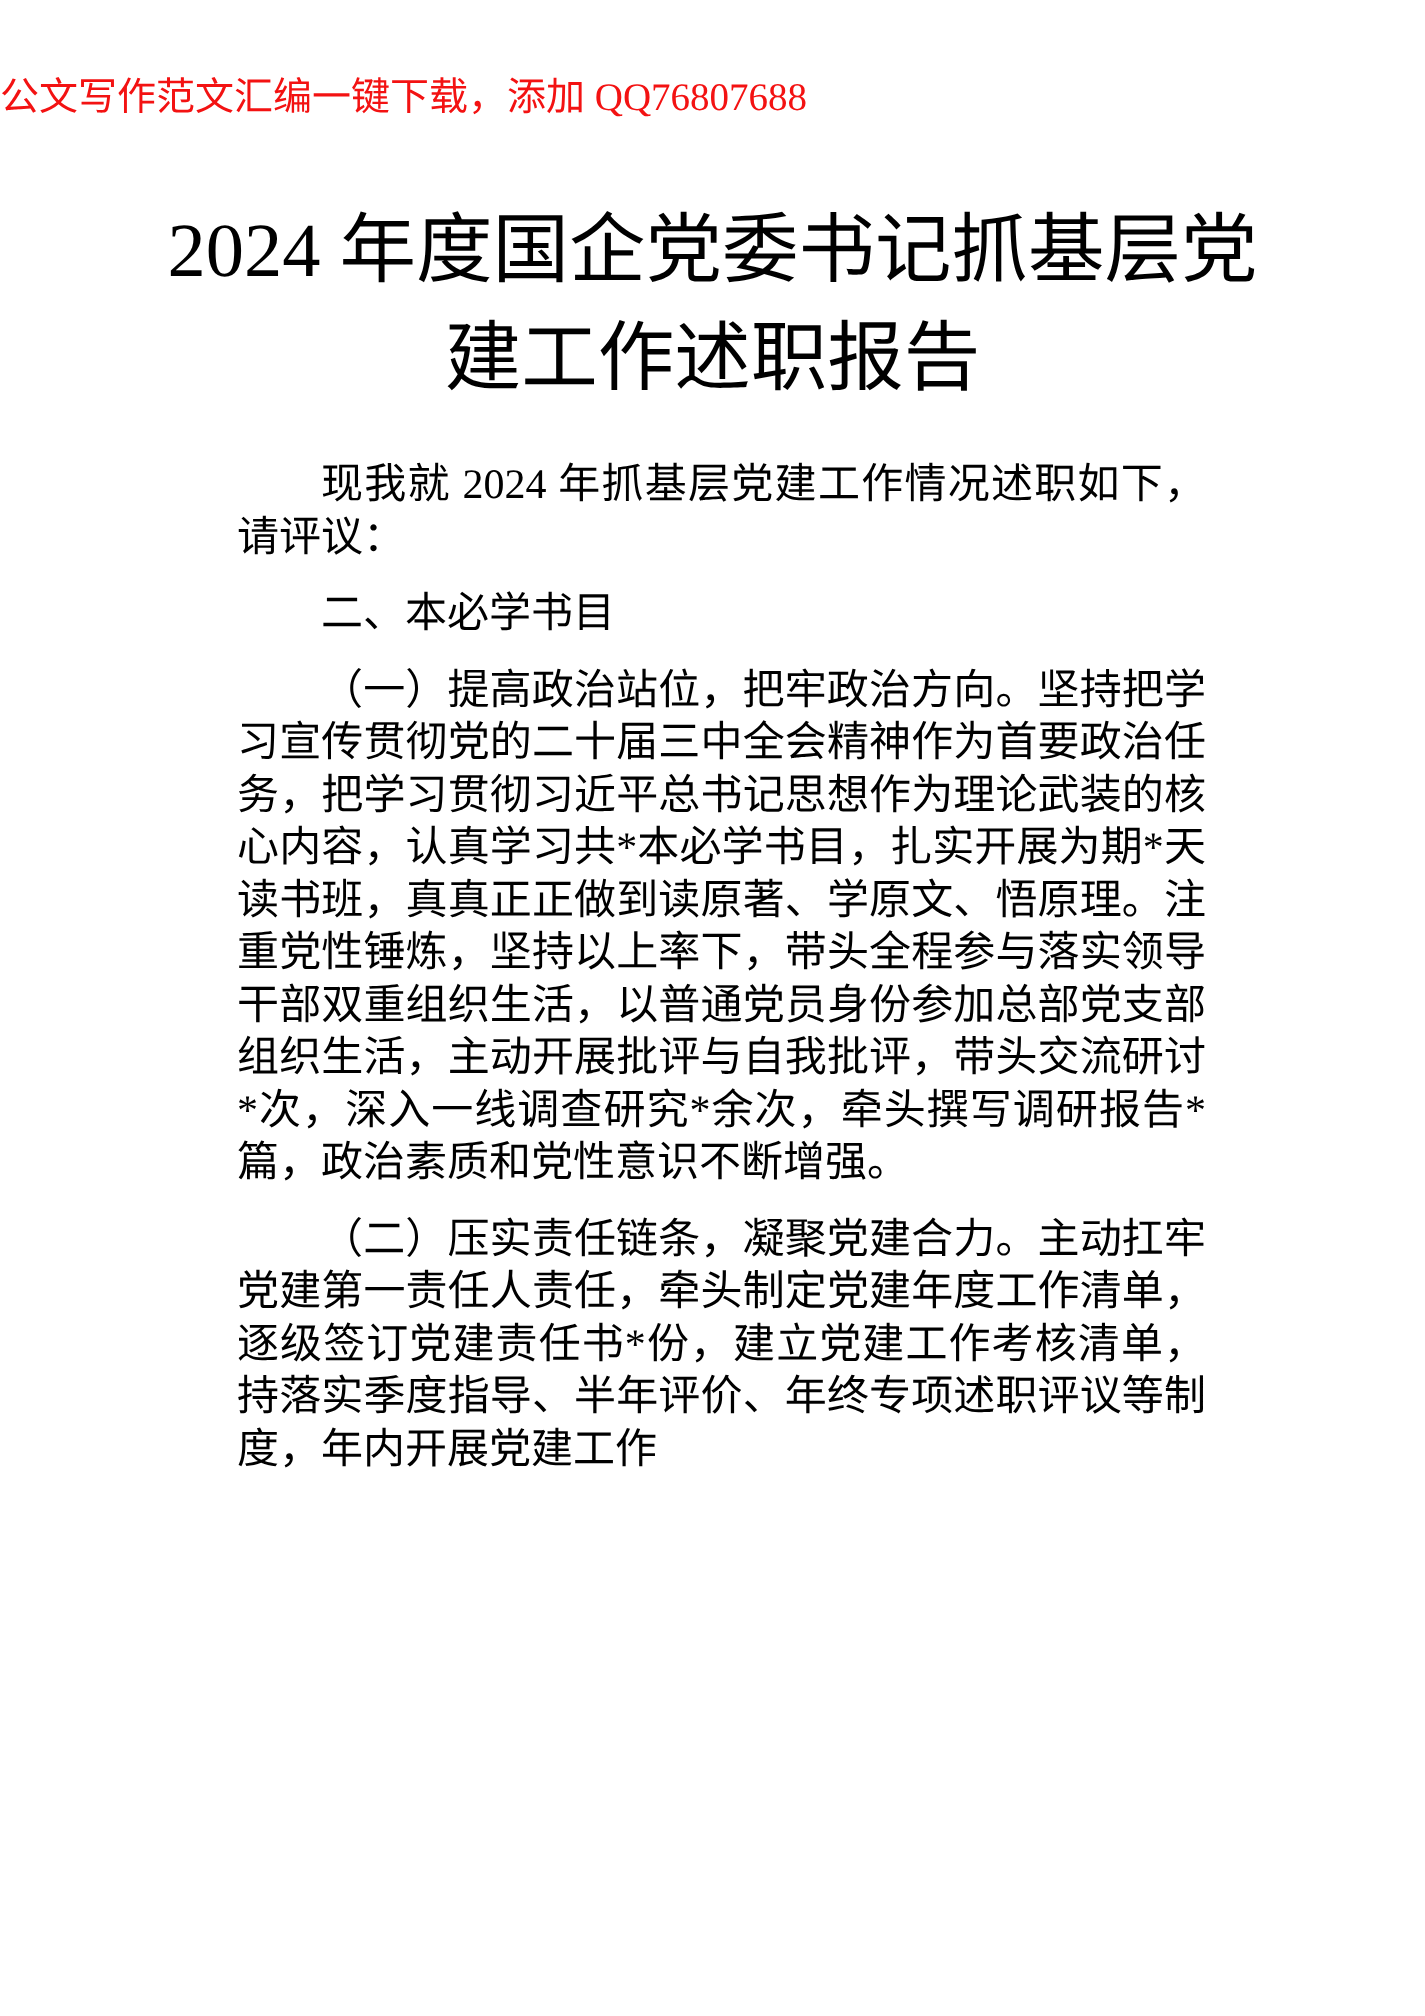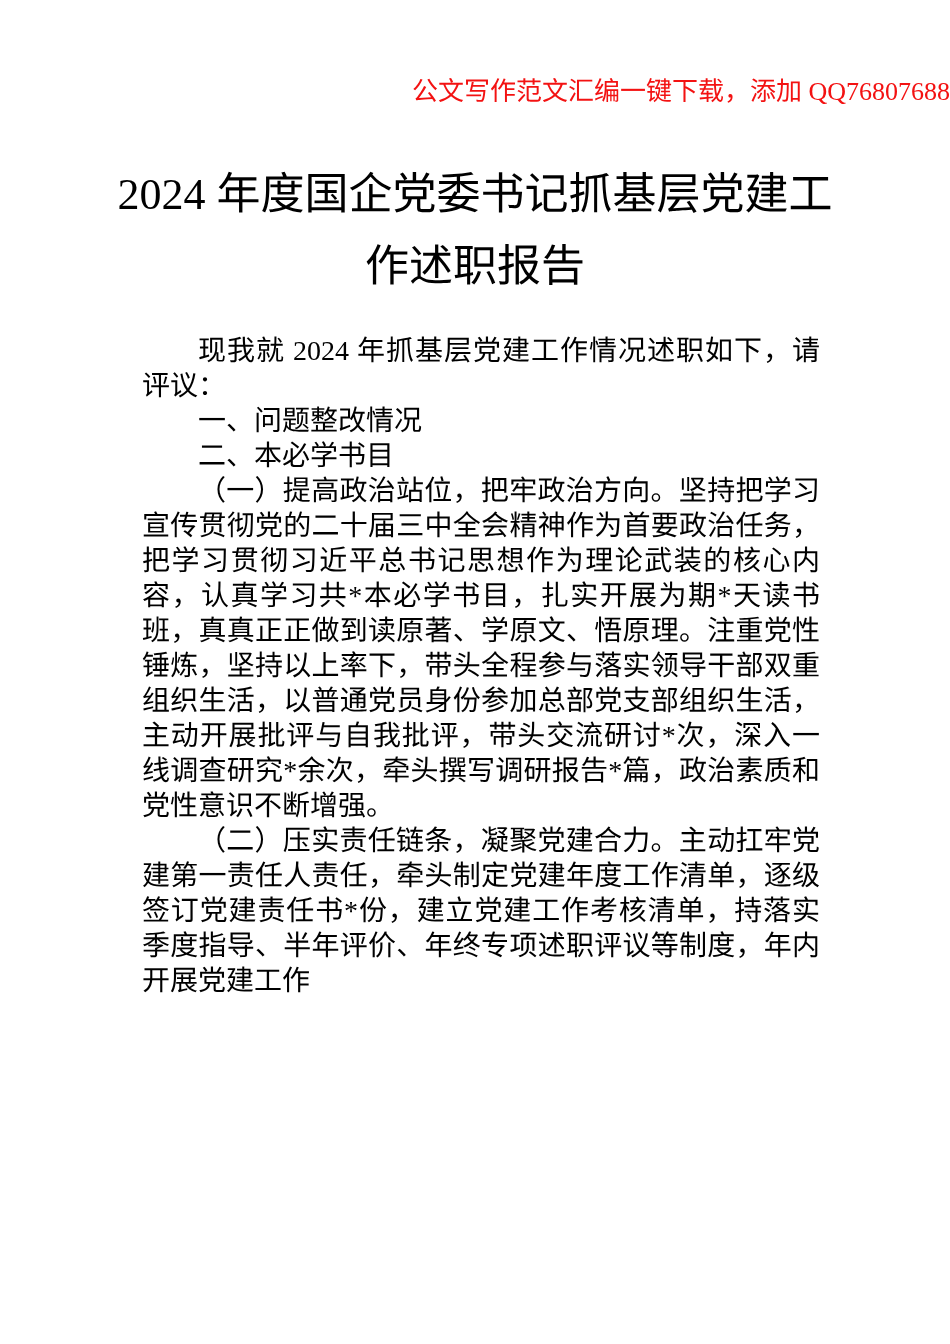--- a/index.html
+++ b/index.html
@@ -15,60 +15,59 @@
     color: #000000;
     font-family: "Liberation Serif", serif;
   }
   .page {
     position: relative;
     width: 950px;
     height: 1344px;
     background: #ffffff;
   }
   .ad-banner {
-    margin: 75px 0 0 0;
-    text-align: right;
+    margin: 48px 0 0 0;
+    text-align: left;
     font-size: 26px;
     line-height: 34px;
     color: #f31212;
     white-space: nowrap;
   }
   .doc-title {
     width: 730px;
     margin: 50px auto 0 auto;
     text-align: center;
-    font-size: 44px;
+    font-size: 51px;
     line-height: 72px;
     font-weight: normal;
     color: #000000;
   }
   .doc-body {
     width: 678px;
     margin: 30px 130px 0 142px;
     font-size: 28px;
     line-height: 35px;
     text-align: justify;
     color: #000000;
   }
   .doc-body p {
-    margin: 0;
+    margin: 16px;
     padding: 0;
     text-indent: 2em;
   }
 </style>
 </head>
 <body>
 
 <div class="page" style="background: rgb(255, 255, 255);">
 
   <div class="ad-banner" style="color: rgb(243, 18, 18);">公文写作范文汇编一键下载，添加 QQ76807688</div>
 
   <div class="doc-title">2024 年度国企党委书记抓基层党建工作述职报告</div>
 
   <div class="doc-body">
     <p>现我就 2024 年抓基层党建工作情况述职如下，请评议：</p>
-    <p>一、问题整改情况</p>
     <p>二、本必学书目</p>
     <p>（一）提高政治站位，把牢政治方向。坚持把学习宣传贯彻党的二十届三中全会精神作为首要政治任务，把学习贯彻习近平总书记思想作为理论武装的核心内容，认真学习共*本必学书目，扎实开展为期*天读书班，真真正正做到读原著、学原文、悟原理。注重党性锤炼，坚持以上率下，带头全程参与落实领导干部双重组织生活，以普通党员身份参加总部党支部组织生活，主动开展批评与自我批评，带头交流研讨*次，深入一线调查研究*余次，牵头撰写调研报告*篇，政治素质和党性意识不断增强。</p>
     <p>（二）压实责任链条，凝聚党建合力。主动扛牢党建第一责任人责任，牵头制定党建年度工作清单，逐级签订党建责任书*份，建立党建工作考核清单，持落实季度指导、半年评价、年终专项述职评议等制度，年内开展党建工作</p>
   </div>
 
 </div>
 
 </body></html>

